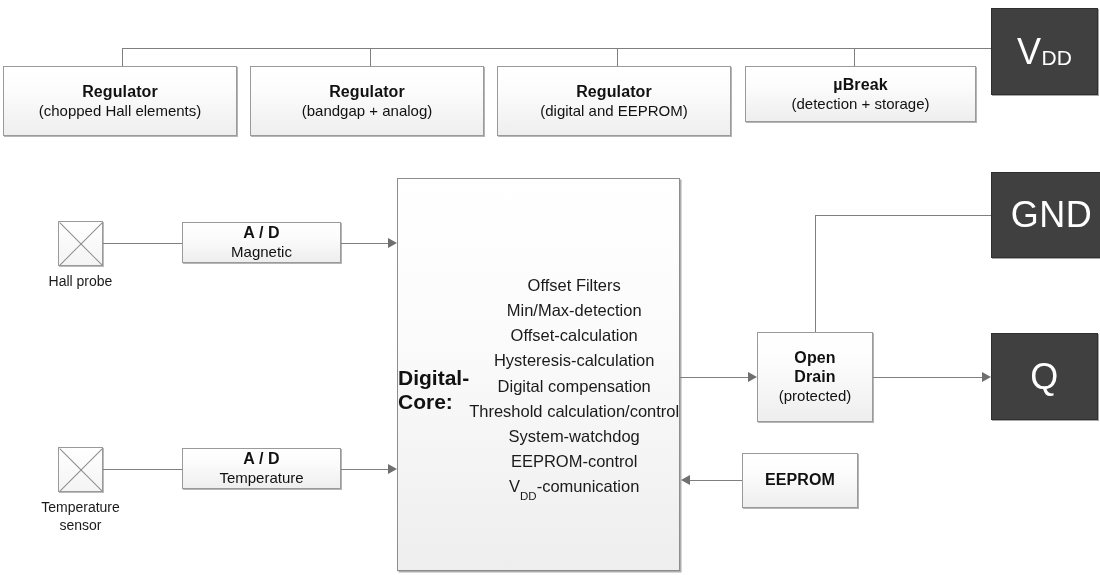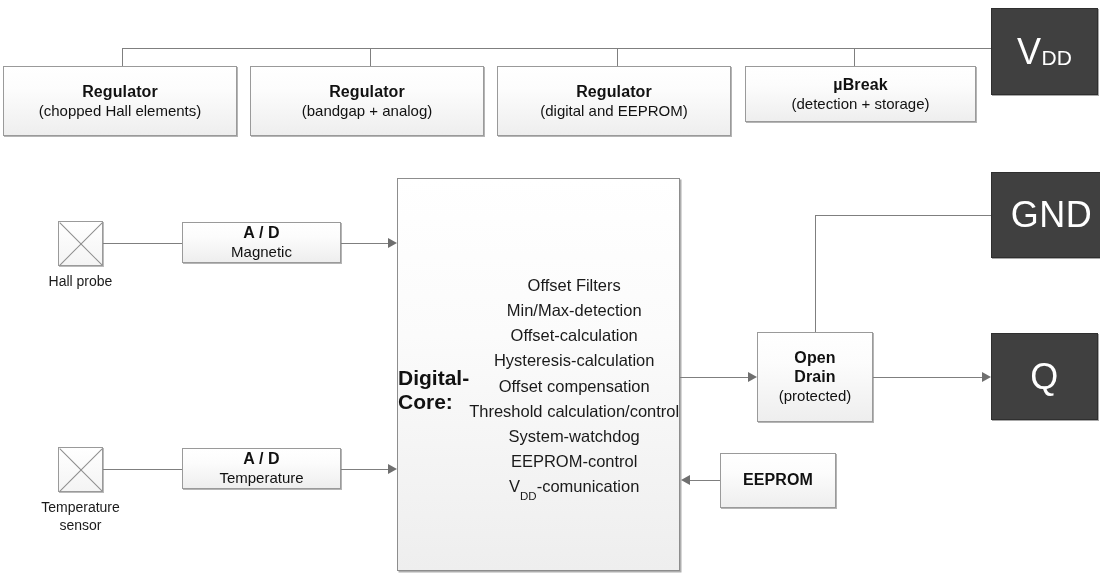--- a/index.html
+++ b/index.html
@@ -186,21 +186,21 @@
   <div class="wire-h" style="left:341px; top:469px; width:47px;"></div>
   <div class="arrow-r" style="left:388px; top:464px;"></div>
 
   <div id="digital-core" style="left:397px; top:178px; width:283px; height:393px;">
     <div class="core-title">Digital-Core:</div>
     <div class="core-list">
       <div class="li">Offset Filters</div>
       <div class="li">Min/Max-detection</div>
       <div class="li">Offset-calculation</div>
       <div class="li">Hysteresis-calculation</div>
-      <div class="li">Offset compensation</div>
+      <div class="li">Digital compensation</div>
       <div class="li">Threshold calculation/control</div>
       <div class="li">System-watchdog</div>
       <div class="li">EEPROM-control</div>
       <div class="li"><span>V</span><sub>DD</sub><span>-comunication</span></div>
     </div>
   </div>
 
   <div class="wire-h" style="left:680px; top:377px; width:68px;"></div>
   <div class="arrow-r" style="left:748px; top:372px;"></div>
 
@@ -221,17 +221,17 @@
   </div>
 
   <div class="pad" style="left:991px; top:333px; width:107px; height:87px;">
     <span>Q</span>
   </div>
 
   <div class="wire-h" style="left:690px; top:480px; width:58px;"></div>
   <div class="arrow-r" style="left:748px; top:475px;"></div>
   <div class="arrow-l" style="left:681px; top:475px;"></div>
 
-  <div class="blk" style="left:720px; top:453px; width:116px; height:55px;">
+  <div class="blk" style="left:742px; top:453px; width:116px; height:55px;">
     <div class="t1">EEPROM</div>
   </div>
 
 </div>
 
 </body></html>

